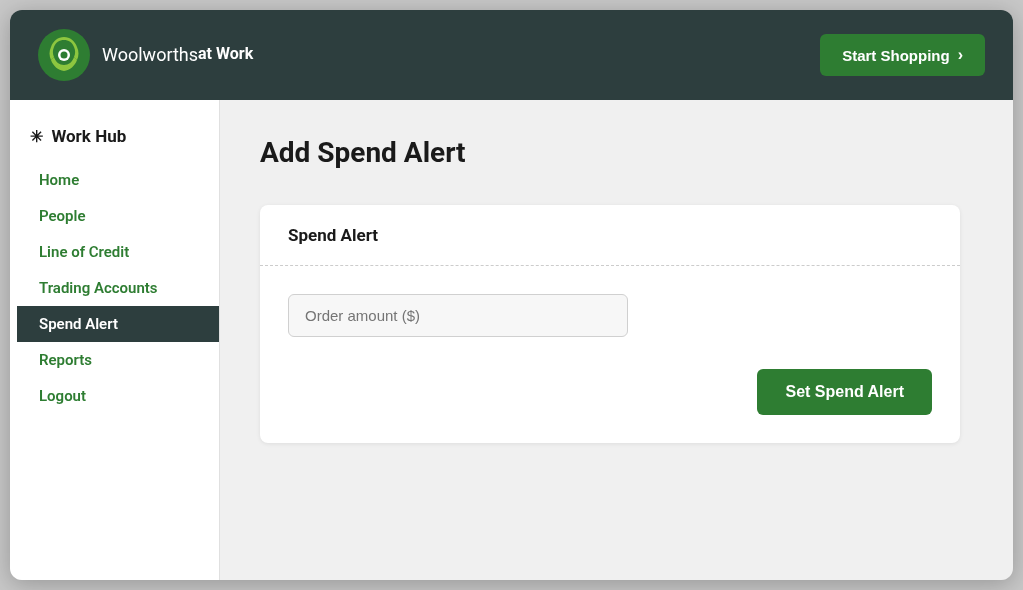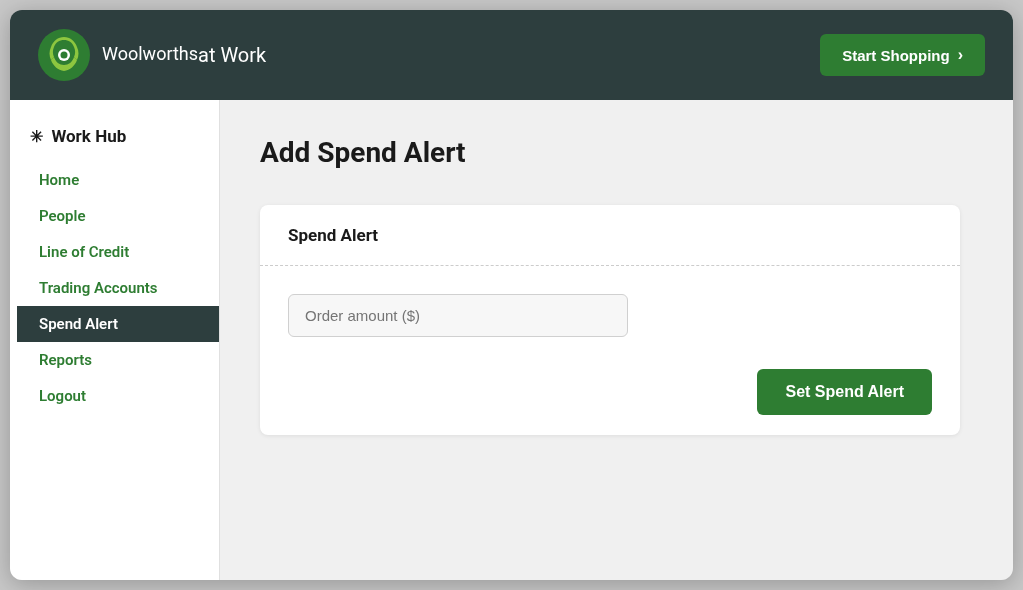--- a/index.html
+++ b/index.html
@@ -51,22 +51,22 @@
       color: white;
       line-height: 1.2;
     }
 
     .logo-text .woolworths {
       font-size: 18px;
       font-weight: 400;
     }
 
     .logo-text .at-work {
-      font-size: 20px;
-      font-weight: 400;
+      font-size: 16px;
+      font-weight: 700;
     }
 
     .start-shopping-btn {
       background: #2e7d32;
       color: white;
       border: none;
       border-radius: 6px;
       padding: 12px 22px;
       font-size: 15px;
       font-weight: 600;
@@ -174,21 +174,21 @@
       border-radius: 6px;
       background: #f7f7f7;
       font-size: 15px;
       color: #888;
       outline: none;
     }
 
     .card-footer {
       display: flex;
       justify-content: flex-end;
-      padding: 0 28px 20px 28px;
+      padding: 0 28px 28px 28px;
     }
 
     .set-alert-btn {
       background: #2e7d32;
       color: white;
       border: none;
       border-radius: 6px;
       padding: 14px 28px;
       font-size: 16px;
       font-weight: 700;

